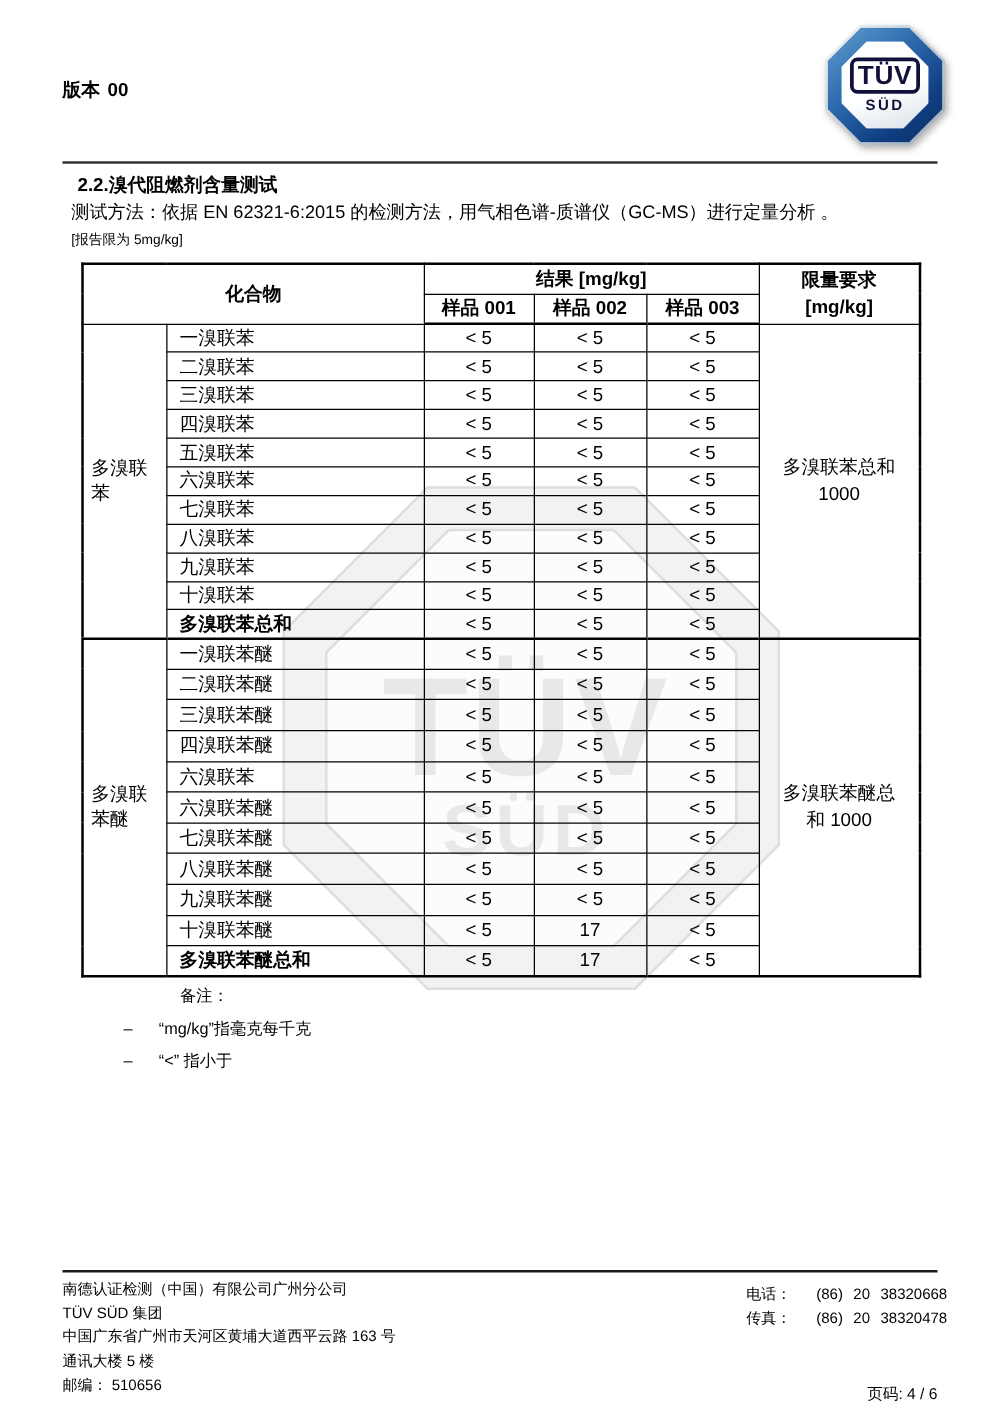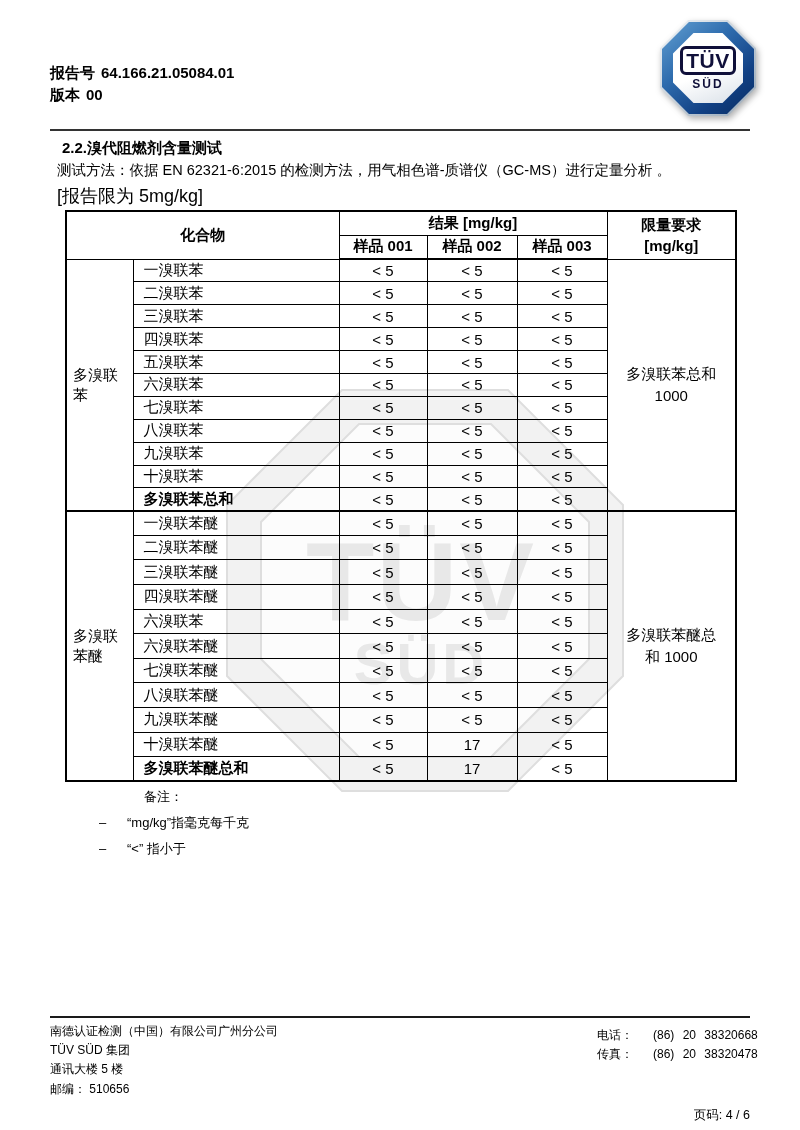--- a/index.html
+++ b/index.html
@@ -21,21 +21,21 @@
   .logo-blue  { position:absolute; inset:2px; background:linear-gradient(140deg,#63a0d2 0%,#2e6cae 38%,#114084 72%,#0a2e62 100%); }
   .logo-white { position:absolute; inset:13px; background:linear-gradient(160deg,#ffffff 55%,#d9e0e8 100%);
                 display:flex; flex-direction:column; align-items:center; justify-content:center; }
   .logo-tuv { font-weight:700; font-size:21px; line-height:23px; color:#10103a; border:3px solid #10103a; border-radius:6px; padding:0 3px; letter-spacing:.5px; }
   .logo-sud { font-weight:700; font-size:12px; letter-spacing:2px; color:#10103a; margin-top:2px; }
 
   
   .section-row { position:absolute; left:50px; top:139px; font-size:15px; font-weight:700; }
   .section-num { display:inline-block; width:37px;text-align:right; }
   .method { position:absolute; left:57px; top:160px; width:695px; font-size:14.5px; line-height:21px; }
-  .report-limit { position:absolute; left:57px; top:184px; font-size:18px; }
+  .report-limit { position:absolute; left:57px; top:184px; font-size:11px; }
 
   
   .watermark { position:absolute; left:225px; top:388px; width:400px; height:405px; z-index:1; }
 
   
   .table-wrap { position:absolute; left:65px; top:210px; z-index:2; }
   table { border-collapse:collapse; table-layout:fixed; width:670px; border:2px solid #000; background:transparent; }
   th, td { border:1px solid #000; font-size:15px; color:#000; }
   thead th { font-weight:700; text-align:center; }
   tr.h1 { height:24px; }
@@ -63,23 +63,20 @@
   .footer-right { position:absolute; left:585px; top:1026px; font-size:12px; line-height:19.2px; }
   .fr-row { display:flex;margin-left:12px; }
   .fr-label { width:46px; }
   .fr-value { margin-left:10px; word-spacing:5px; }
   .page-number { position:absolute; right:50px; top:1107px; font-size:12.5px; }
 </style>
 </head>
 <body>
 
 <div class="report-header">
-  <div class="row">
-    <span>报告号</span><span>64.166.21.05084.01</span>
-  </div>
   <div class="row">
     <span>版本</span><span>00</span>
   </div>
 </div>
 <div class="header-rule"></div>
 
 <div class="logo">
   <div class="logo-bevel octa"></div>
   <div class="logo-blue octa"></div>
   <div class="logo-white octa">
@@ -273,20 +270,21 @@
   <div class="note-item">
     <span class="note-bullet">–</span>
     <span>“&lt;” 指小于</span>
   </div>
 </div>
 
 <div class="footer-rule"></div>
 <div class="footer-left">
   <div>南德认证检测（中国）有限公司广州分公司</div>
   <div>TÜV SÜD 集团</div>
+  <div>中国广东省广州市天河区黄埔大道西平云路 163 号</div>
   <div>通讯大楼 5 楼</div>
   <div>邮编： 510656</div>
 </div>
 <div class="footer-right">
   <div class="fr-row">
     <span class="fr-label">电话：</span>
     <span class="fr-value">(86) 20 38320668</span>
   </div>
   <div class="fr-row">
     <span class="fr-label">传真：</span>

